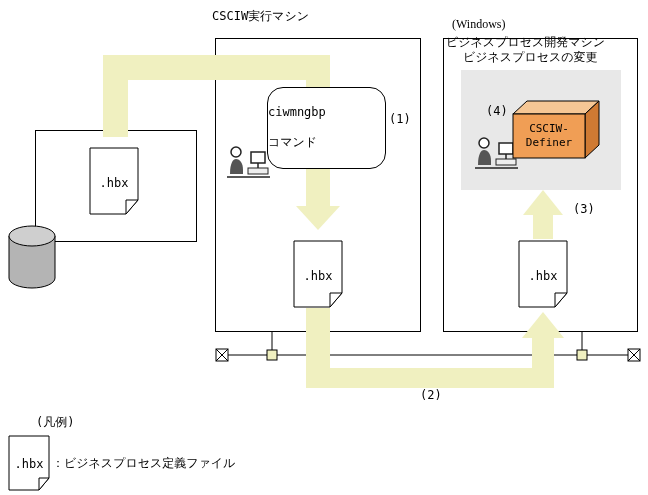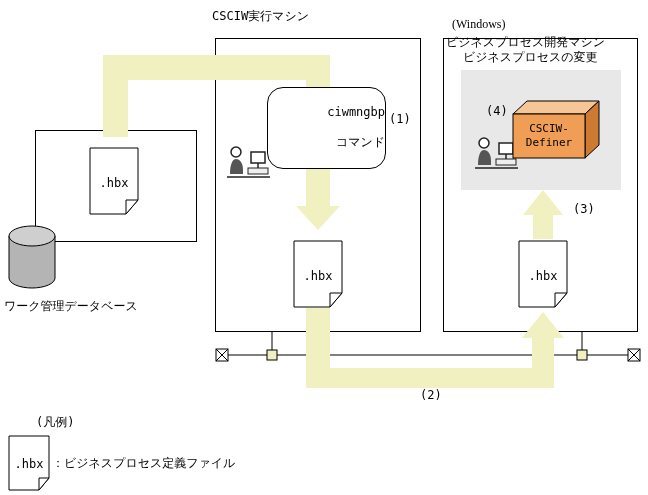--- a/index.html
+++ b/index.html
@@ -8,21 +8,21 @@
     font-family:"DejaVu Sans Mono","DejaVu Sans","Liberation Sans",monospace;
     font-size:12px;color:#000;overflow:hidden;
   }
   .box{position:absolute;background:#fff;border:1px solid #000;z-index:1;}
   .panel{position:absolute;background:#e8e8e8;z-index:1;}
   .label{position:absolute;white-space:pre;line-height:14px;z-index:4;}
   .layer{position:absolute;left:0;top:0;}
   .icon{position:absolute;z-index:4;overflow:visible;}
   .cmdbox{
     position:absolute;border:1px solid #000;background:#fff;border-radius:16px;
-    display:flex;flex-direction:column;align-items:flex-end;justify-content:center;
+    display:flex;flex-direction:column;align-items:flex-start;justify-content:center;
     gap:15px;z-index:4;
   }
   text{font-family:"DejaVu Sans Mono","DejaVu Sans",monospace;fill:#000;}
 </style>
 </head>
 <body>
 
 <div id="canvas">
 
   <div class="box" style="left:215px;top:38px;width:204px;height:292px;"></div>
@@ -118,21 +118,20 @@
   <svg class="icon" style="left:89px;top:147px;" width="50" height="68">
     <polygon points="1,1 49,1 49,53 37,67 1,67" fill="#fff" stroke="#000"></polygon>
     <polygon points="49,53 37,67 37,53" fill="#fff" stroke="#000"></polygon>
     <text x="25" y="40" text-anchor="middle" font-size="12">.hbx</text>
   </svg>
 
   <svg class="icon" style="left:7px;top:224px;" width="50" height="66">
     <path d="M2,12 L2,54 A23,10 0 0 0 48,54 L48,12" fill="#b4b4b4" stroke="#000"></path>
     <ellipse cx="25" cy="12" rx="23" ry="10" fill="#cfcfcf" stroke="#000"></ellipse>
   </svg>
-  <div class="label" style="left:4px;top:299px;">ワーク管理データベース</div>
 
   <div class="label" style="left:420px;top:388px;">(2)</div>
 
   <div class="label" style="left:4px;top:415px;margin-left:32px;">(凡例)</div>
   <svg class="icon" style="left:8px;top:435px;" width="42" height="56">
     <polygon points="1,1 41,1 41,43 31,55 1,55" fill="#fff" stroke="#000"></polygon>
     <polygon points="41,43 31,55 31,43" fill="#fff" stroke="#000"></polygon>
     <text x="21" y="33" text-anchor="middle" font-size="12">.hbx</text>
   </svg>
   <div class="label" style="left:52px;top:456px;">：ビジネスプロセス定義ファイル</div>

